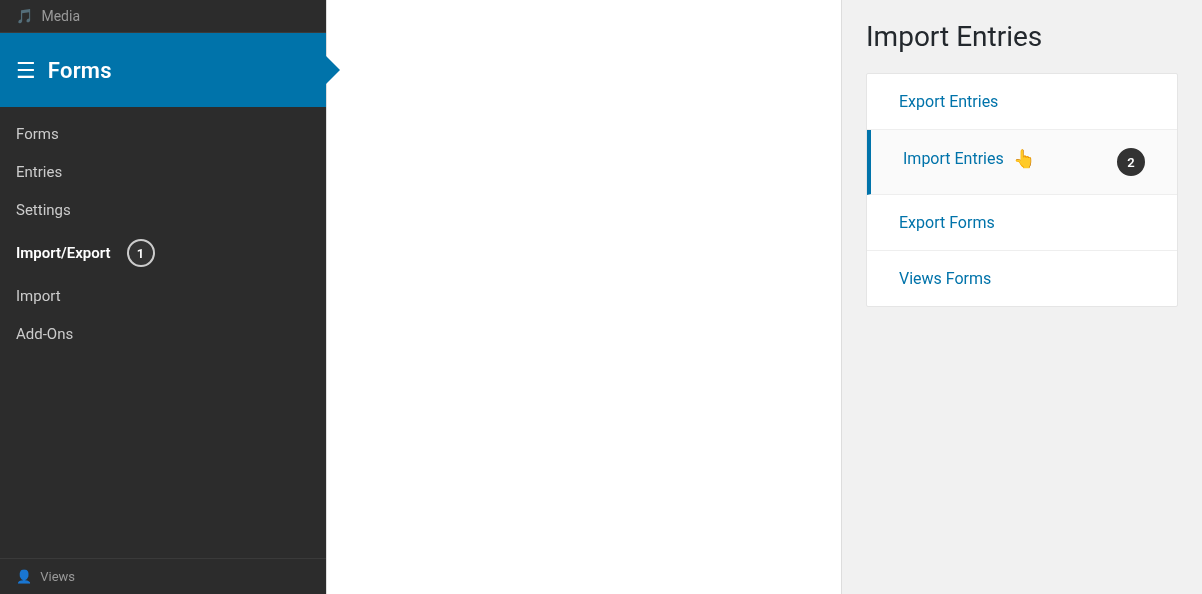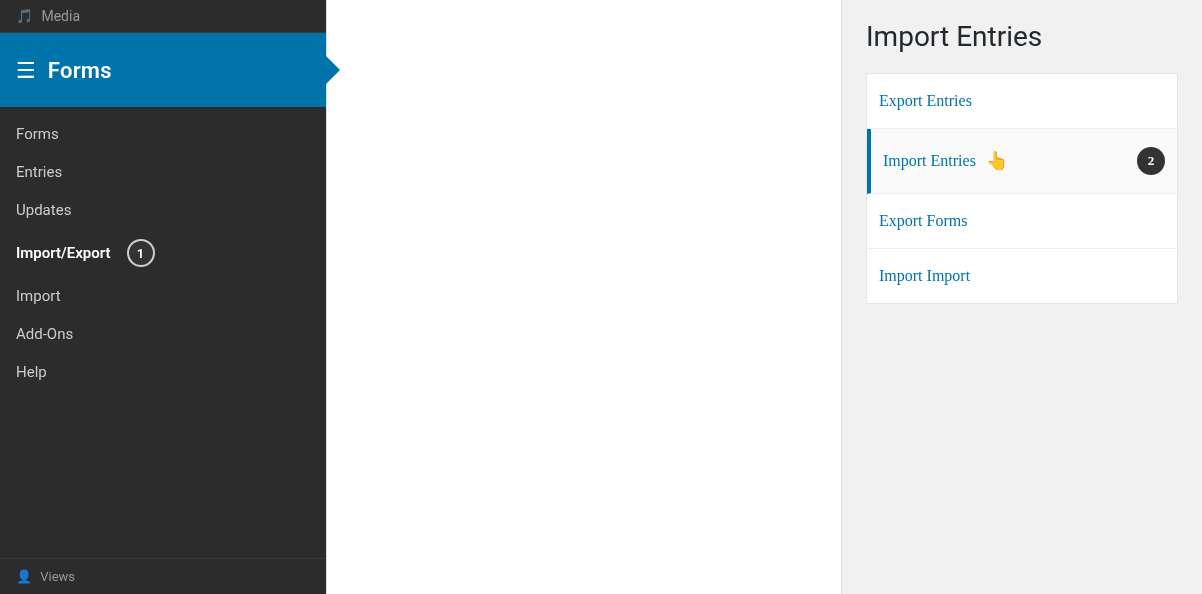--- a/index.html
+++ b/index.html
@@ -150,30 +150,29 @@
     }
 
     .menu-card {
       background: white;
       border: 1px solid #e5e5e5;
       border-radius: 2px;
       overflow: hidden;
     }
 
     .menu-card-item {
-      padding: 18px 12px;
+      padding: 18px 32px;
       font-size: 16px;
       color: #0073aa;
       cursor: pointer;
       border-bottom: 1px solid #eee;
       display: flex;
-      align-items: center;
+      align-items: flex-start;
       justify-content: space-between;
       position: relative;
-      font-family: Liberation Serif, serif;
     }
 
     .menu-card-item:last-child {
       border-bottom: none;
     }
 
     .menu-card-item.active {
       border-left: 4px solid #0073aa;
       background: #fafafa;
     }
@@ -224,39 +223,36 @@
     <div class="sidebar-nav-item">
       <span>Forms</span>
     </div>
 
 
     <div class="sidebar-nav-item">
       <span>Entries</span>
     </div>
 
     <div class="sidebar-nav-item">
-      <span>Updates</span>
+      <span>Settings</span>
     </div>
 
     <div class="sidebar-nav-item active">
       <span>Import/Export</span>
       <span class="badge">1</span>
     </div>
 
     <div class="sidebar-nav-item">
       <span>Import</span>
     </div>
 
     <div class="sidebar-nav-item">
       <span>Add-Ons</span>
     </div>
 
-    <div class="sidebar-nav-item">
-      <span>Help</span>
-    </div>
   </nav>
 
   <div class="sidebar-footer">
     <span>👤</span>
     <span>Views</span>
   </div>
 </div>
 
 <div class="main-content">
 
@@ -278,19 +274,19 @@
           <span style="font-size:18px; margin-left:4px;">👆</span>
         </div>
         <span class="item-badge">2</span>
       </div>
 
       <div class="menu-card-item">
         <span class="item-label">Export Forms</span>
       </div>
 
       <div class="menu-card-item">
-        <span class="item-label">Import Import</span>
+        <span class="item-label">Views Forms</span>
       </div>
 
     </div>
   </div>
 
 </div>
 
 </body></html>

